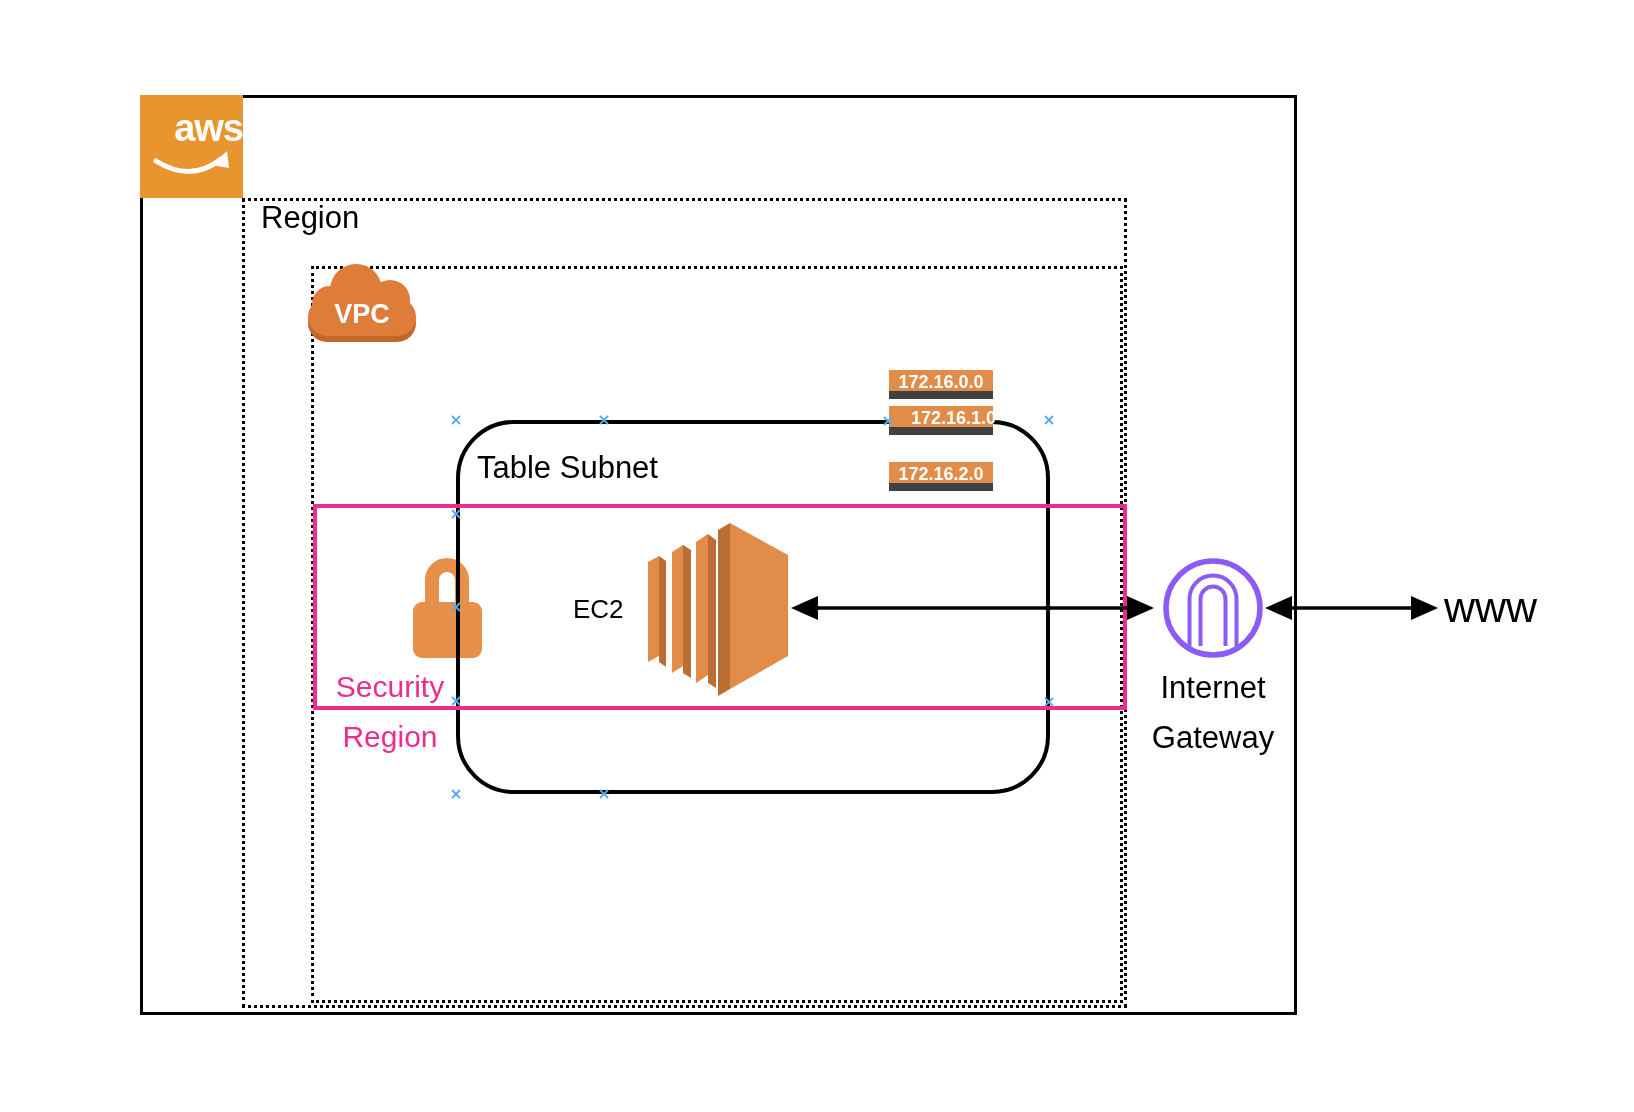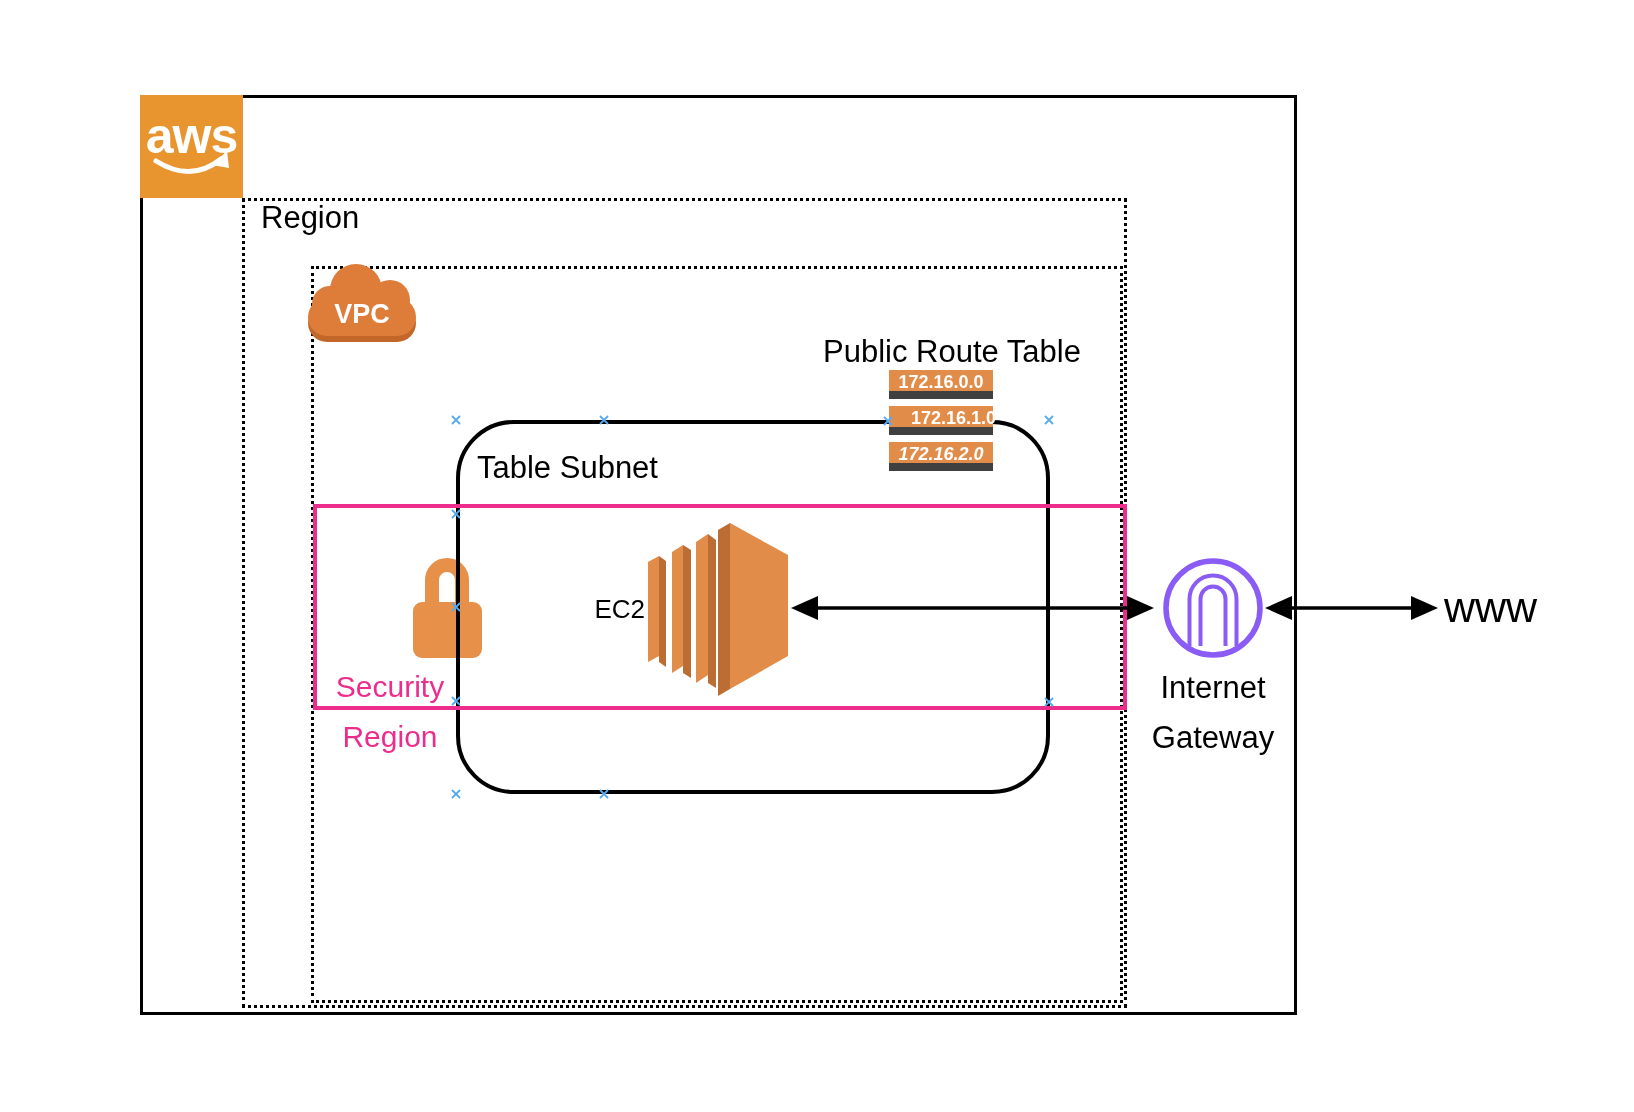--- a/index.html
+++ b/index.html
@@ -5,28 +5,28 @@
   html,body{margin:0;padding:0;background:#ffffff;}
   #canvas{position:relative;width:1634px;height:1112px;background:#ffffff;overflow:hidden;
           font-family:"Liberation Sans", sans-serif;color:#000;}
   .abs{position:absolute;}
   #outer-box{left:140px;top:95px;width:1157px;height:920px;border:3px solid #000;box-sizing:border-box;z-index:1;}
   #region-box{left:242px;top:198px;width:885px;height:810px;border:3px dotted #000;box-sizing:border-box;z-index:1;}
   #vpc-box{left:311px;top:266px;width:812px;height:737px;border:3px dotted #000;box-sizing:border-box;z-index:1;}
   #subnet-box{left:456px;top:420px;width:594px;height:374px;border:4px solid #000;border-radius:58px;box-sizing:border-box;z-index:4;background:transparent;}
   #pink-box{left:313px;top:504px;width:814px;height:206px;border:4px solid #ED2D8C;box-sizing:border-box;z-index:5;background:transparent;}
   #aws-box{left:140px;top:95px;width:103px;height:103px;background:#E9952F;z-index:3;}
-  #aws-text{position:absolute;left:0;top:12px;width:103px;text-align:center;color:#fff;font-size:50px;font-weight:600;letter-spacing:-1px;}
+  #aws-text{position:absolute;left:0;top:12px;width:103px;text-align:right;color:#fff;font-size:38px;font-weight:600;letter-spacing:-1px;}
   #region-label{left:261px;top:200px;font-size:31px;z-index:6;}
   #route-title{left:782px;top:334px;width:340px;text-align:center;font-size:31px;z-index:6;}
   .route-box{left:889px;width:104px;height:29px;background:#E28C49;border-bottom:8px solid #404040;box-sizing:border-box;
              color:#fff;font-size:18px;font-weight:bold;line-height:24px;text-align:center;z-index:6;}
-  #route-box-0{top:370px;} #route-box-1{top:406px;padding-left:22px;} #route-box-2{top:442px;font-style:italic;}
+  #route-box-0{top:370px;} #route-box-1{top:406px;padding-left:22px;} #route-box-2{top:462px;}
   #subnet-label{left:477px;top:450px;font-size:31px;z-index:6;}
-  #ec2-label{left:573px;top:594px;width:72px;text-align:right;font-size:26px;z-index:6;}
+  #ec2-label{left:573px;top:594px;width:72px;font-size:26px;z-index:6;}
   #sec-label-1{left:290px;top:670px;width:200px;text-align:center;font-size:30px;color:#ED2D8C;z-index:6;}
   #sec-label-2{left:290px;top:720px;width:200px;text-align:center;font-size:30px;color:#ED2D8C;z-index:6;}
   #igw-label-1{left:1128px;top:670px;width:170px;text-align:center;font-size:31px;z-index:6;}
   #igw-label-2{left:1128px;top:720px;width:170px;text-align:center;font-size:31px;z-index:6;}
   #www-label{left:1444px;top:583px;font-size:43px;z-index:6;}
   .icon{z-index:6;}
   #lock-icon{z-index:2;}
   #cloud-icon{z-index:3;}
   #arrow-layer{left:0;top:0;z-index:7;pointer-events:none;}
   #marker-layer{left:0;top:0;z-index:9;pointer-events:none;}
@@ -61,21 +61,20 @@
     </g>
     <g fill="#DE7C3A">
       <circle cx="50" cy="30" r="26"></circle>
         <circle cx="84" cy="40" r="20"></circle>
         <circle cx="24" cy="44" r="18"></circle>
       <rect x="2" y="38" width="108" height="38" rx="19"></rect>
     </g>
     <text x="56" y="63" text-anchor="middle" fill="#ffffff" font-size="27" font-weight="bold" font-family="Liberation Sans, sans-serif">VPC</text>
   </svg>
 
-  <div class="abs" id="route-title">Public Route Table</div>
   <div class="abs route-box" id="route-box-0">172.16.0.0</div>
   <div class="abs route-box" id="route-box-1">172.16.1.0</div>
   <div class="abs route-box" id="route-box-2">172.16.2.0</div>
 
   <svg class="abs" id="lock-icon" style="left:408px;top:552px;" width="80" height="110" viewBox="0 0 80 110">
     <path d="M 24 58 V 28 A 15 15 0 0 1 54 28 V 58" fill="none" stroke="#E6904A" stroke-width="14"></path>
     <rect x="5" y="50" width="69" height="56" rx="9" fill="#E6904A"></rect>
   </svg>
 
   <div class="abs" id="subnet-box"></div>

